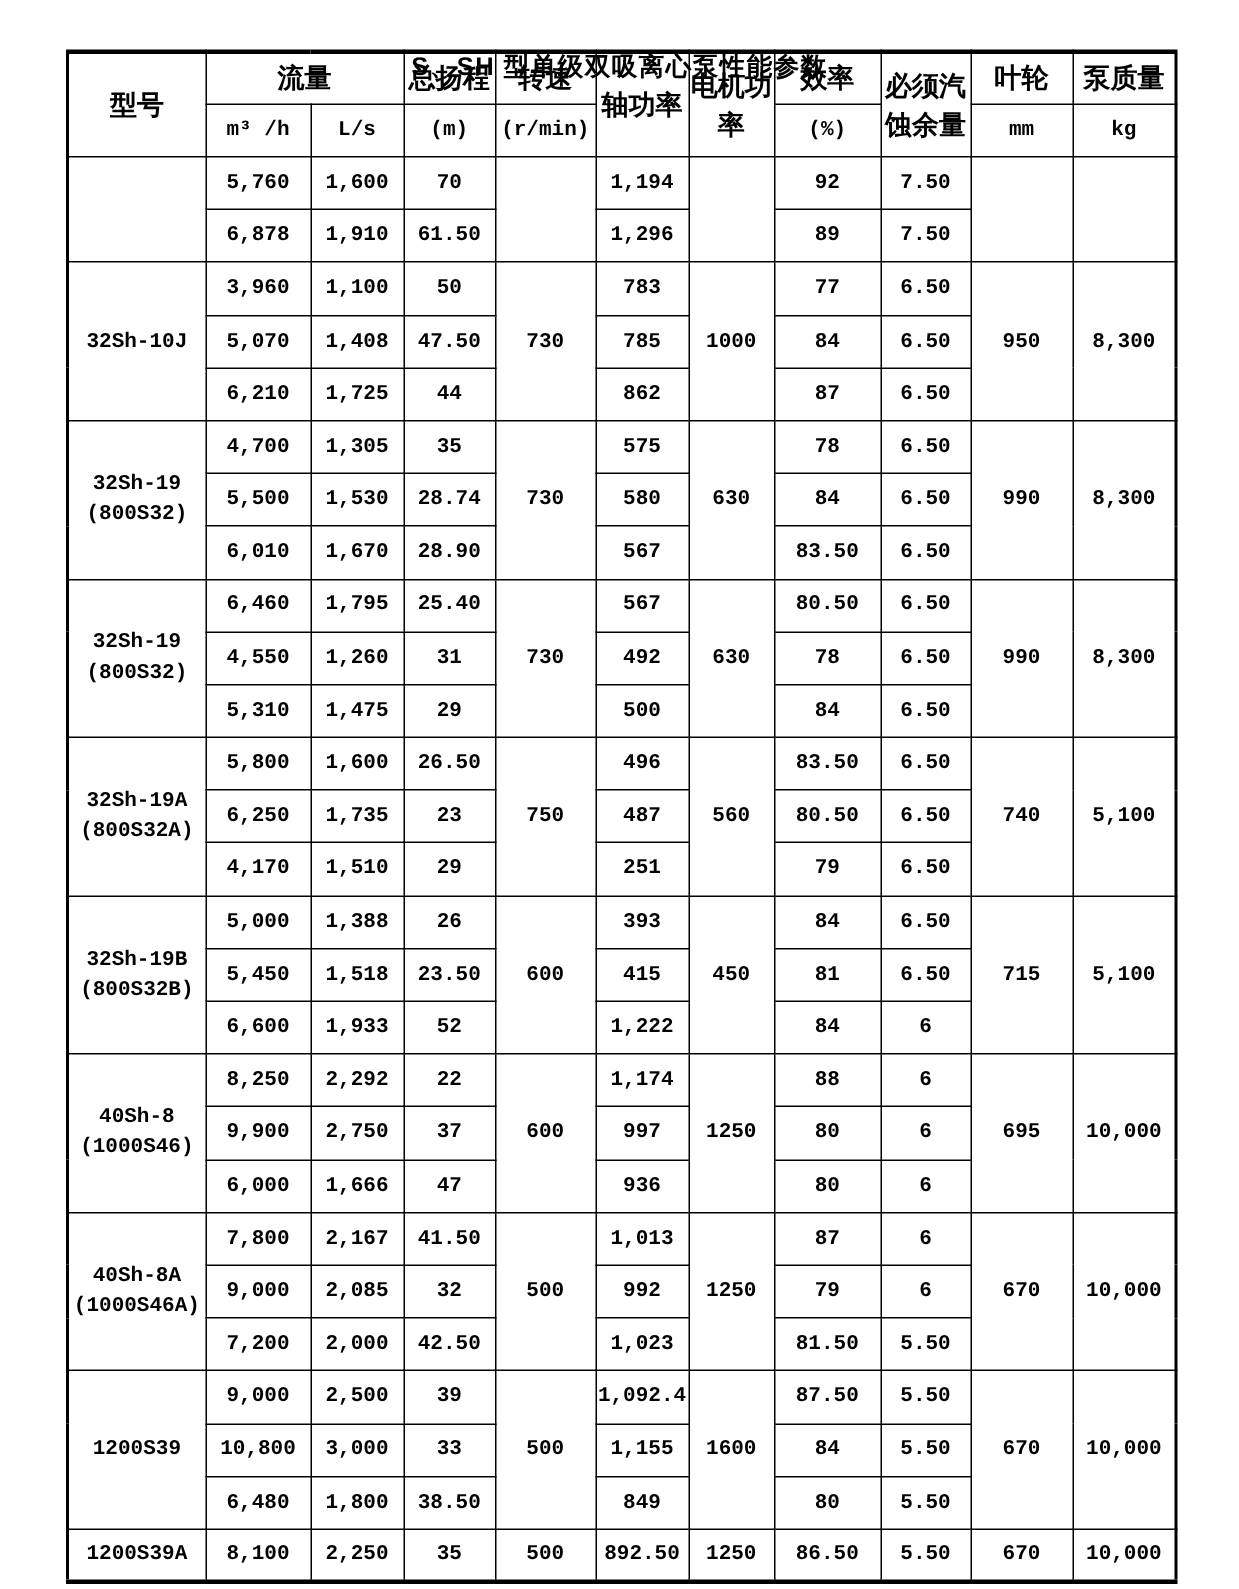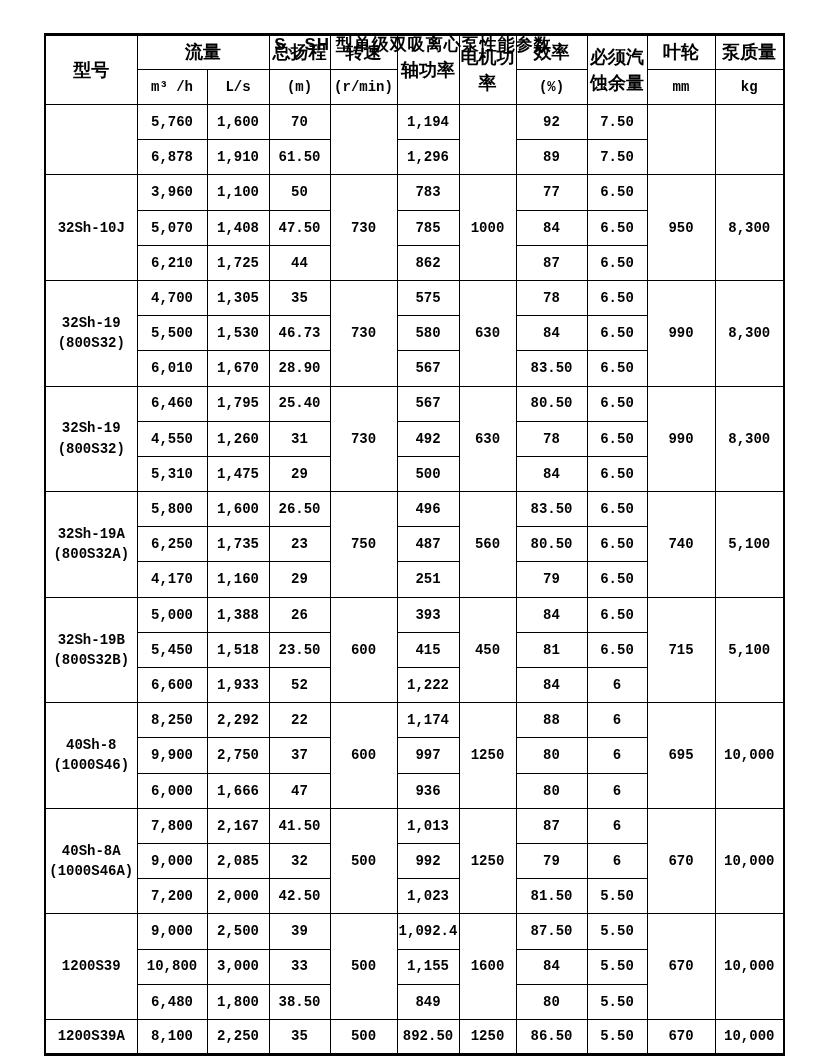--- a/index.html
+++ b/index.html
@@ -145,21 +145,21 @@
         <td class="mono">575</td>
         <td class="mono" rowspan="3">630</td>
         <td class="mono">78</td>
         <td class="mono">6.50</td>
         <td class="mono" rowspan="3">990</td>
         <td class="mono" rowspan="3">8,300</td>
       </tr>
       <tr>
         <td class="mono">5,500</td>
         <td class="mono">1,530</td>
-        <td class="mono">46.73</td>
+        <td class="mono">28.74</td>
         <td class="mono">580</td>
         <td class="mono">84</td>
         <td class="mono">6.50</td>
       </tr>
       <tr>
         <td class="mono">6,010</td>
         <td class="mono">1,670</td>
         <td class="mono">28.90</td>
         <td class="mono">567</td>
         <td class="mono">83.50</td>
@@ -212,21 +212,21 @@
       <tr>
         <td class="mono">6,250</td>
         <td class="mono">1,735</td>
         <td class="mono">23</td>
         <td class="mono">487</td>
         <td class="mono">80.50</td>
         <td class="mono">6.50</td>
       </tr>
       <tr>
         <td class="mono">4,170</td>
-        <td class="mono">1,160</td>
+        <td class="mono">1,510</td>
         <td class="mono">29</td>
         <td class="mono">251</td>
         <td class="mono">79</td>
         <td class="mono">6.50</td>
       </tr>
       <tr>
         <td class="mono" rowspan="3">32Sh-19B
 (800S32B)</td>
         <td class="mono">5,000</td>
         <td class="mono">1,388</td>

